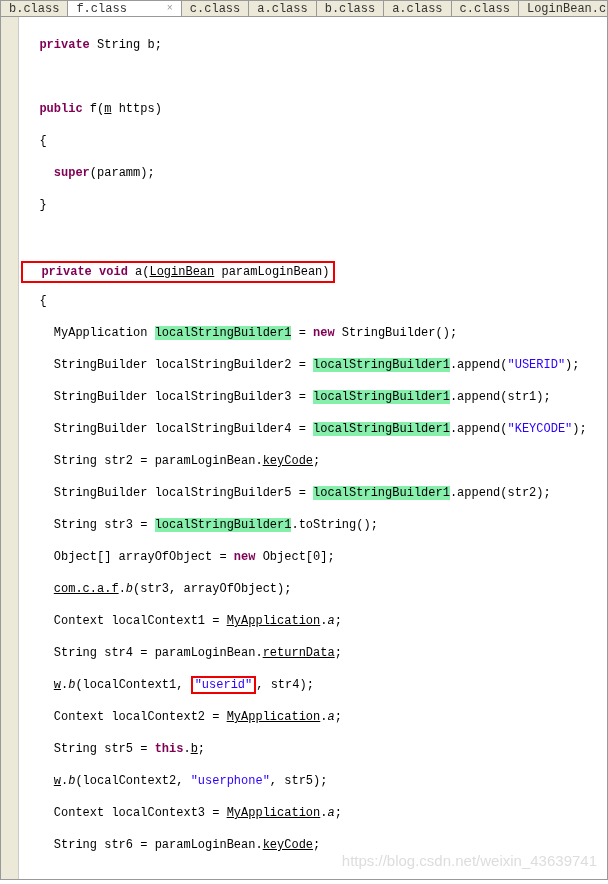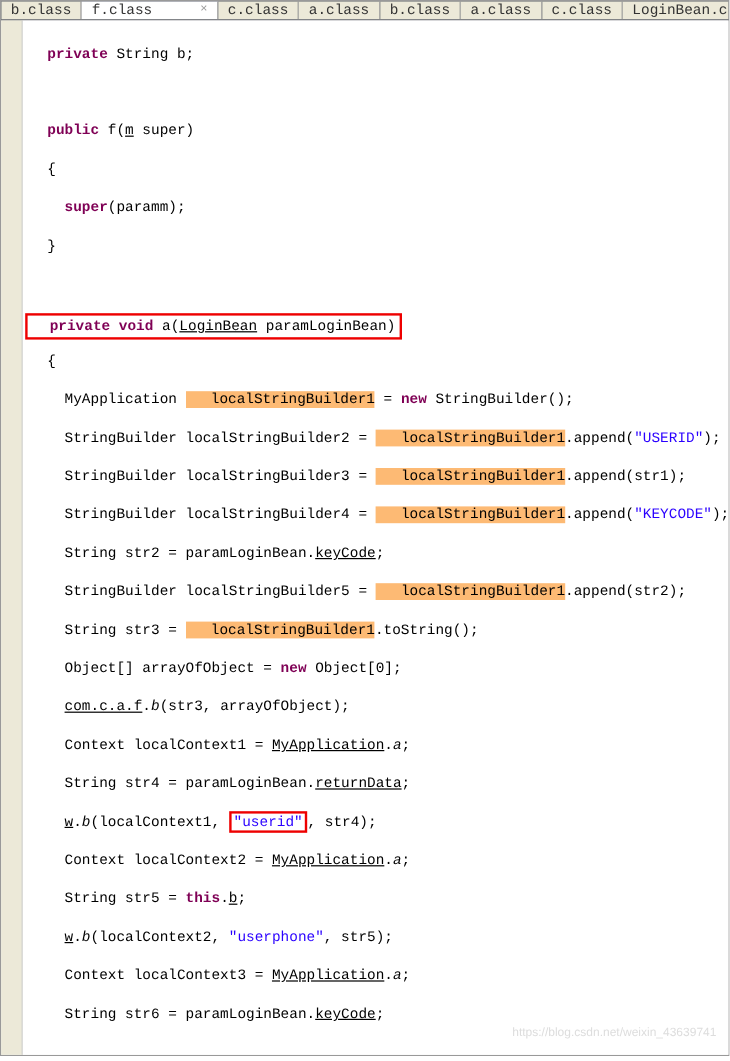--- a/index.html
+++ b/index.html
@@ -9,24 +9,24 @@
 .tab { padding: 3px 8px; border-right: 1px solid #999; background: #ece9d8; color: #333; cursor: pointer; white-space: nowrap; display: flex; align-items: center; gap: 3px; }
 .tab.active { background: #fff; gap: 40px; }
 .tab-close { font-size: 10px; color: #999; }
 .editor { display: flex; height: 862px; }
 .gutter { width: 18px; background: #ece9d8; border-right: 1px solid #ccc; }
 .code { flex: 1; padding: 4px 6px; background: #fff; line-height: 16px; white-space: pre; overflow: hidden; position: relative; }
 .code-line { height: 16px; }
 .kw { color: #7f0055; font-weight: bold; }
 .str { color: #2a00ff; }
 .und { text-decoration: underline; }
-.hl-green { background: #fdba74; padding-left: 21px; }
+.hl-green { background: #86efac; }
 .hl-red-box { border: 2px solid #e00; padding: 0 2px; }
 .red-box-wrap { border: 2px solid #e00; display: inline-block; padding: 1px 4px; margin-left: -4px; text-align: center; }
-.watermark { position: absolute; bottom: 10px; right: 10px; color: #ddd; font-size: 10px; pointer-events: none; font-family: Arial; }
+.watermark { position: absolute; bottom: 10px; right: 10px; color: #ddd; font-size: 15px; pointer-events: none; font-family: Arial; }
 </style>
 </head>
 <body>
 
 <div class="container">
   <div class="tabs">
     <div class="tab">
         <span>b.class</span>
       </div>
     <div class="tab active">
@@ -50,21 +50,21 @@
       </div>
     <div class="tab">
         <span>LoginBean.class</span>
       </div>
   </div>
   <div class="editor">
     <div class="gutter"></div>
     <div class="code">
 <div class="code-line">  <span class="kw">private</span> <span>String</span><span> b;</span></div>
 <div class="code-line"></div>
-<div class="code-line">  <span class="kw">public</span><span> f(</span><span class="und">m</span><span> super)</span></div>
+<div class="code-line">  <span class="kw">public</span><span> f(</span><span class="und">m</span><span> https)</span></div>
 <div class="code-line">  <span>{</span></div>
 <div class="code-line">    <span class="kw">super</span><span>(paramm);</span></div>
 <div class="code-line">  <span>}</span></div>
 <div class="code-line"></div>
 <div class="code-line"><span class="red-box-wrap">  <span class="kw">private</span> <span class="kw">void</span><span> a(</span><span class="und">LoginBean</span><span> paramLoginBean)</span></span></div>
 <div class="code-line">  <span>{</span></div>
 <div class="code-line">  <span>  MyApplication </span><span class="hl-green">localStringBuilder1</span><span> = </span><span class="kw">new</span><span> StringBuilder();</span></div>
 <div class="code-line">  <span>  StringBuilder localStringBuilder2 = </span><span class="hl-green">localStringBuilder1</span><span>.append(</span><span class="str">"USERID"</span><span>);</span></div>
 <div class="code-line">  <span>  StringBuilder localStringBuilder3 = </span><span class="hl-green">localStringBuilder1</span><span>.append(str1);</span></div>
 <div class="code-line">  <span>  StringBuilder localStringBuilder4 = </span><span class="hl-green">localStringBuilder1</span><span>.append(</span><span class="str">"KEYCODE"</span><span>);</span></div>

